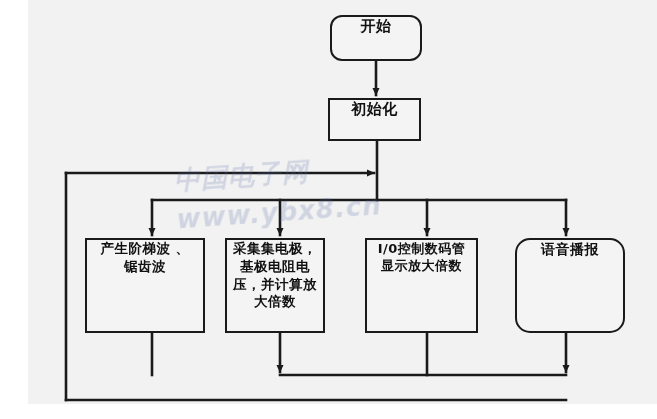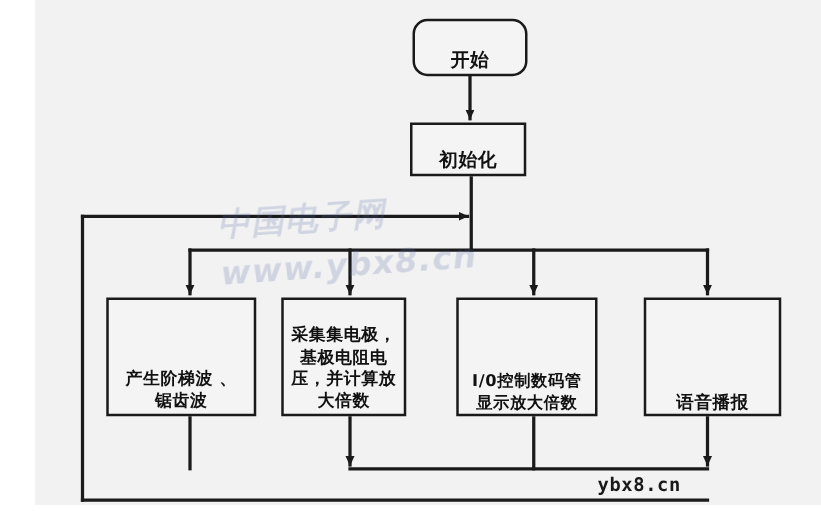--- a/index.html
+++ b/index.html
@@ -32,42 +32,42 @@
     top: 0;
     width: 657px;
     height: 419px;
   }
   .node {
     position: absolute;
     box-sizing: border-box;
     border: 2.5px solid #1a1a1a;
     background: #f4f4f4;
     display: flex;
-    align-items: flex-end;
+    align-items: flex-start;
     justify-content: center;
     text-align: center;
     color: #111111;
     font-weight: bold;
     letter-spacing: 0.5px;
     line-height: 1.32;
   }
   .node.terminal {
     border-radius: 12px;
   }
   .node .lbl {
     display: block;
     white-space: pre-line;
     padding: 0 4px;
   }
   #start  { left: 330px; top: 15px;  width: 92px;  height: 46px;  font-size: 15px; }
   #init   { left: 328px; top: 98px;  width: 93px;  height: 43px;  font-size: 15px; }
   #p1     { left: 85px;  top: 238px; width: 120px; height: 95px;  font-size: 13.5px; }
   #p2     { left: 225px; top: 238px; width: 100px; height: 95px;  font-size: 13.5px; }
   #p3     { left: 365px; top: 238px; width: 113px; height: 95px;  font-size: 13px; }
-  #p4     { left: 515px; top: 238px; width: 110px; height: 95px;  font-size: 14px; }
+  #p4     { left: 515px; top: 238px; width: 110px; height: 95px;  font-size: 14px; border-radius: 15px; }
 
   #watermark {
     position: absolute;
     left: 175px;
     top: 150px;
     width: 330px;
     height: 80px;
     opacity: 0.22;
     color: #5a6fa8;
     font-size: 26px;
@@ -154,15 +154,14 @@
     <span class="lbl">I/0控制数码管
 显示放大倍数</span>
   </div>
 
   <div class="node" id="p4">
     <span class="lbl">语音播报</span>
   </div>
 
   <div id="watermark">中国电子网
 www.ybx8.cn</div>
-  <div id="sitemark">ybx8.cn</div>
 
 </div>
 
 </body></html>

